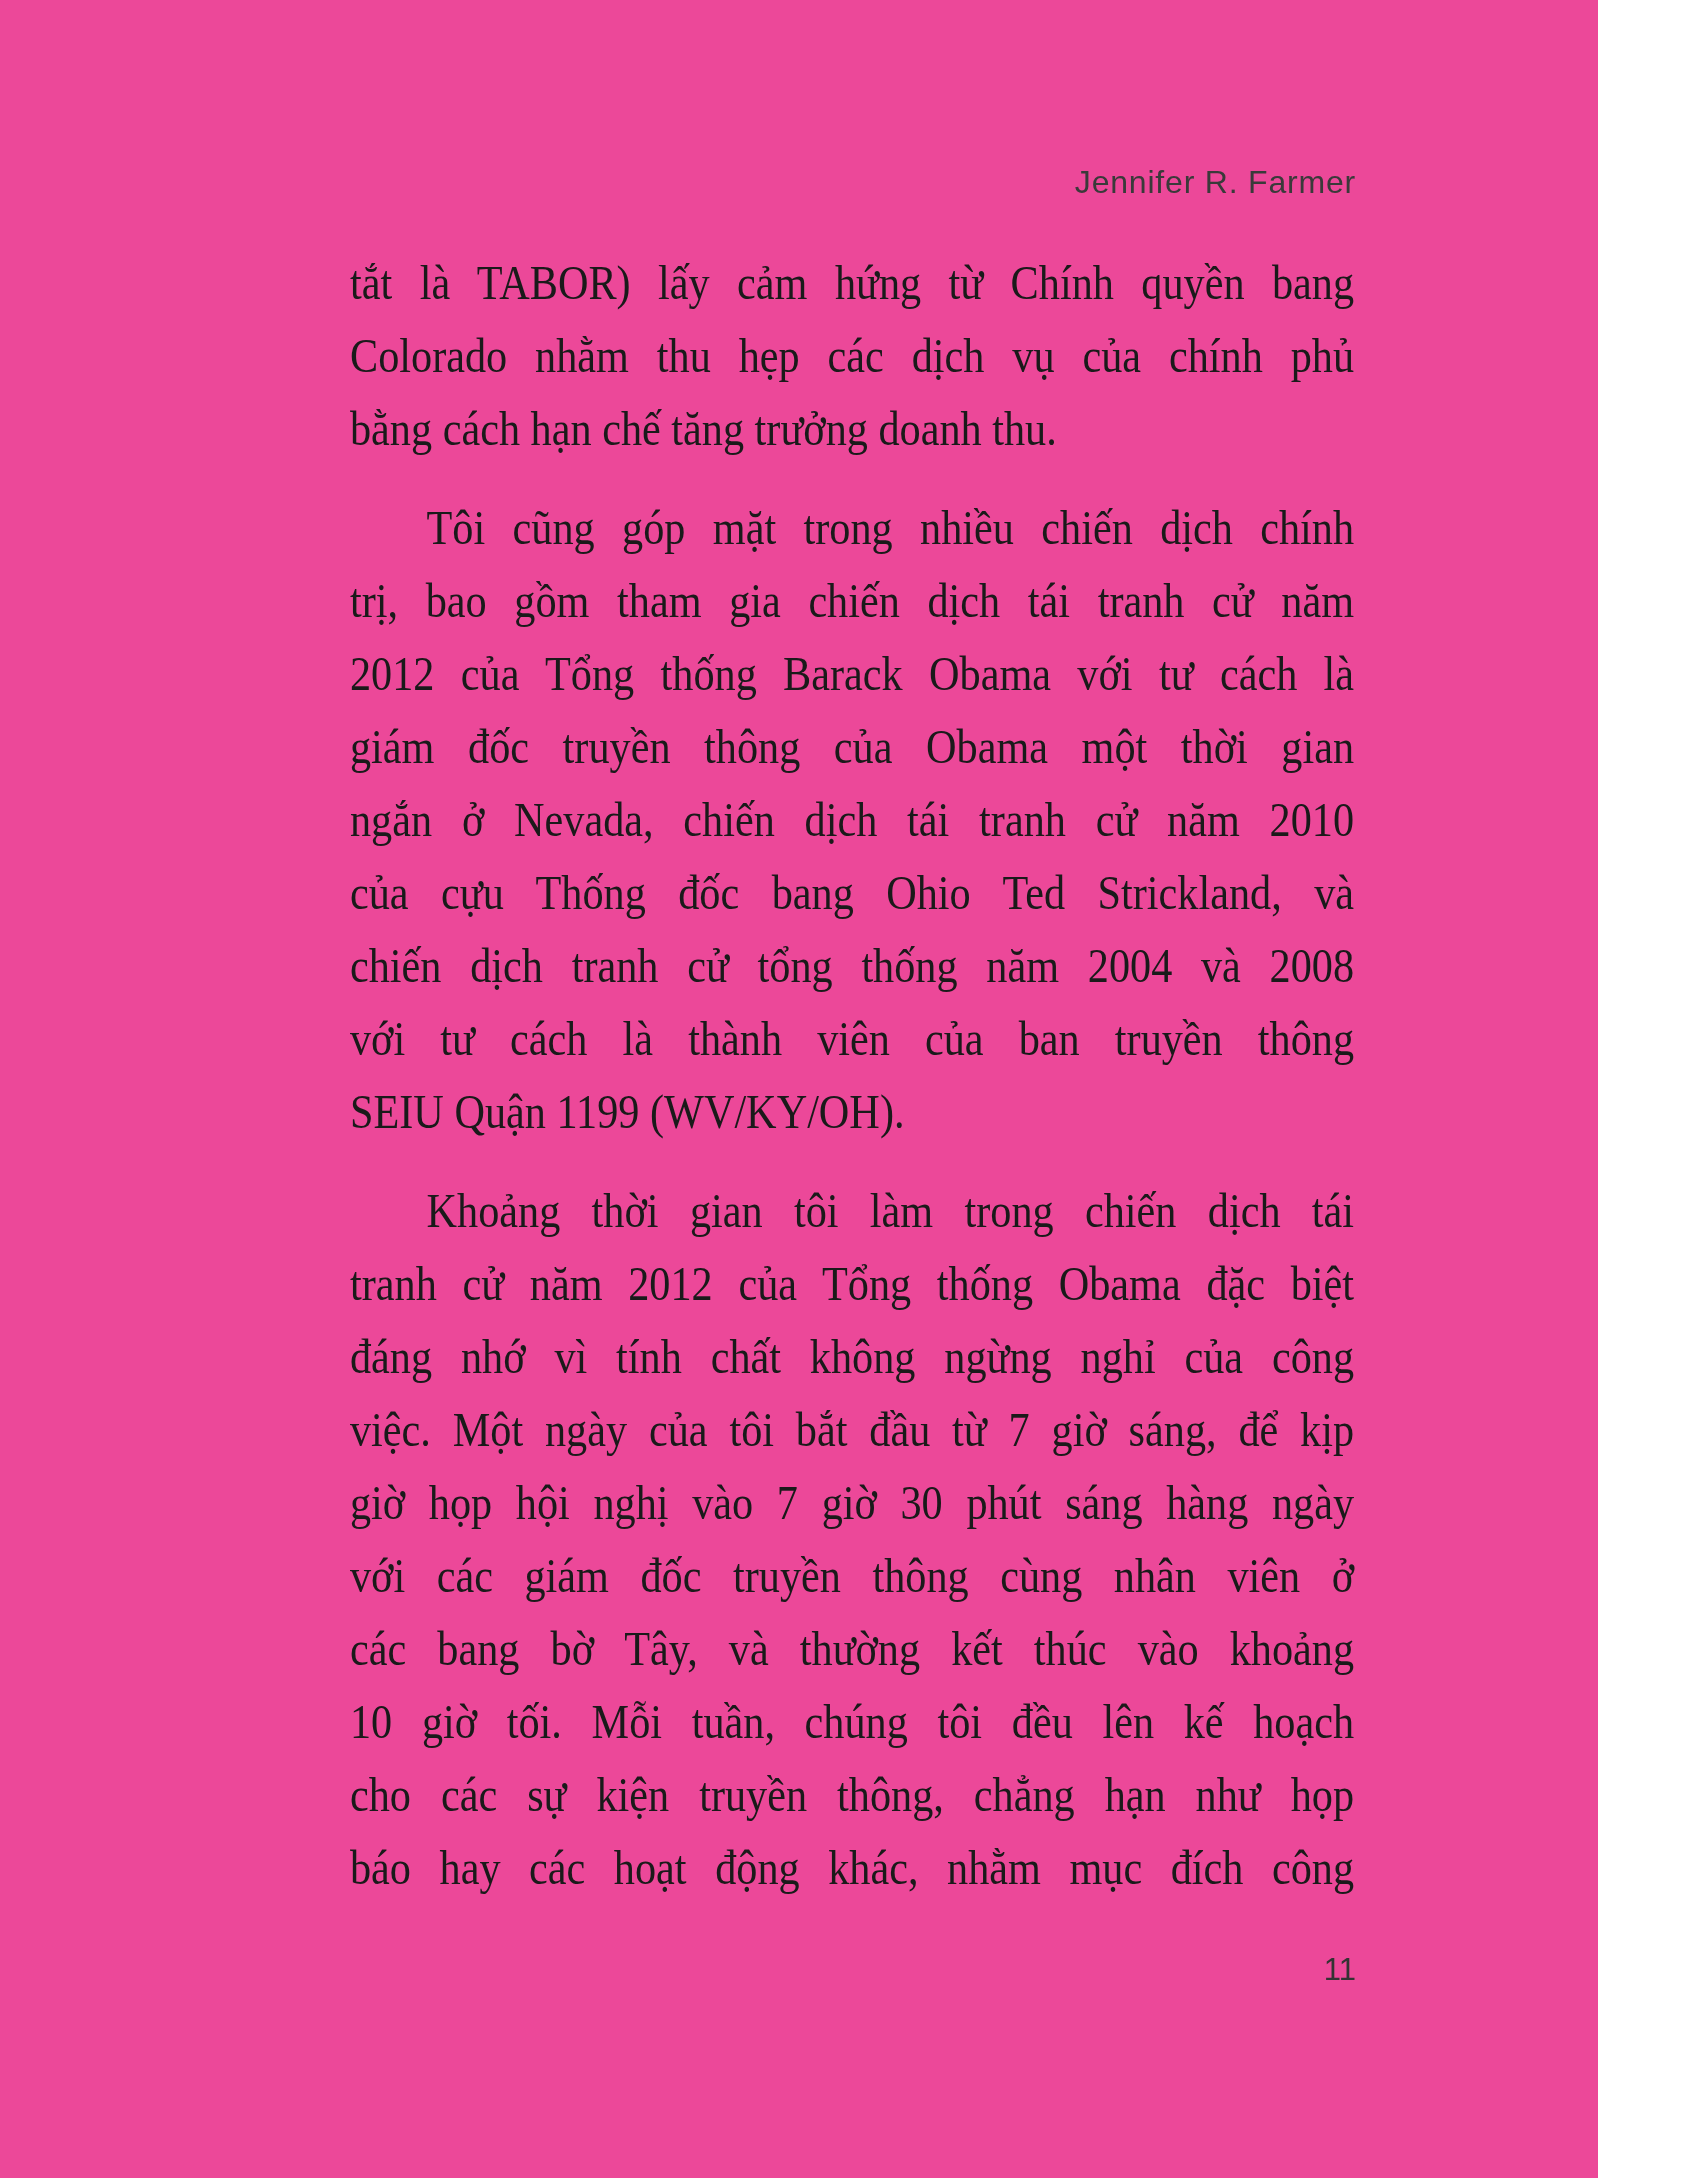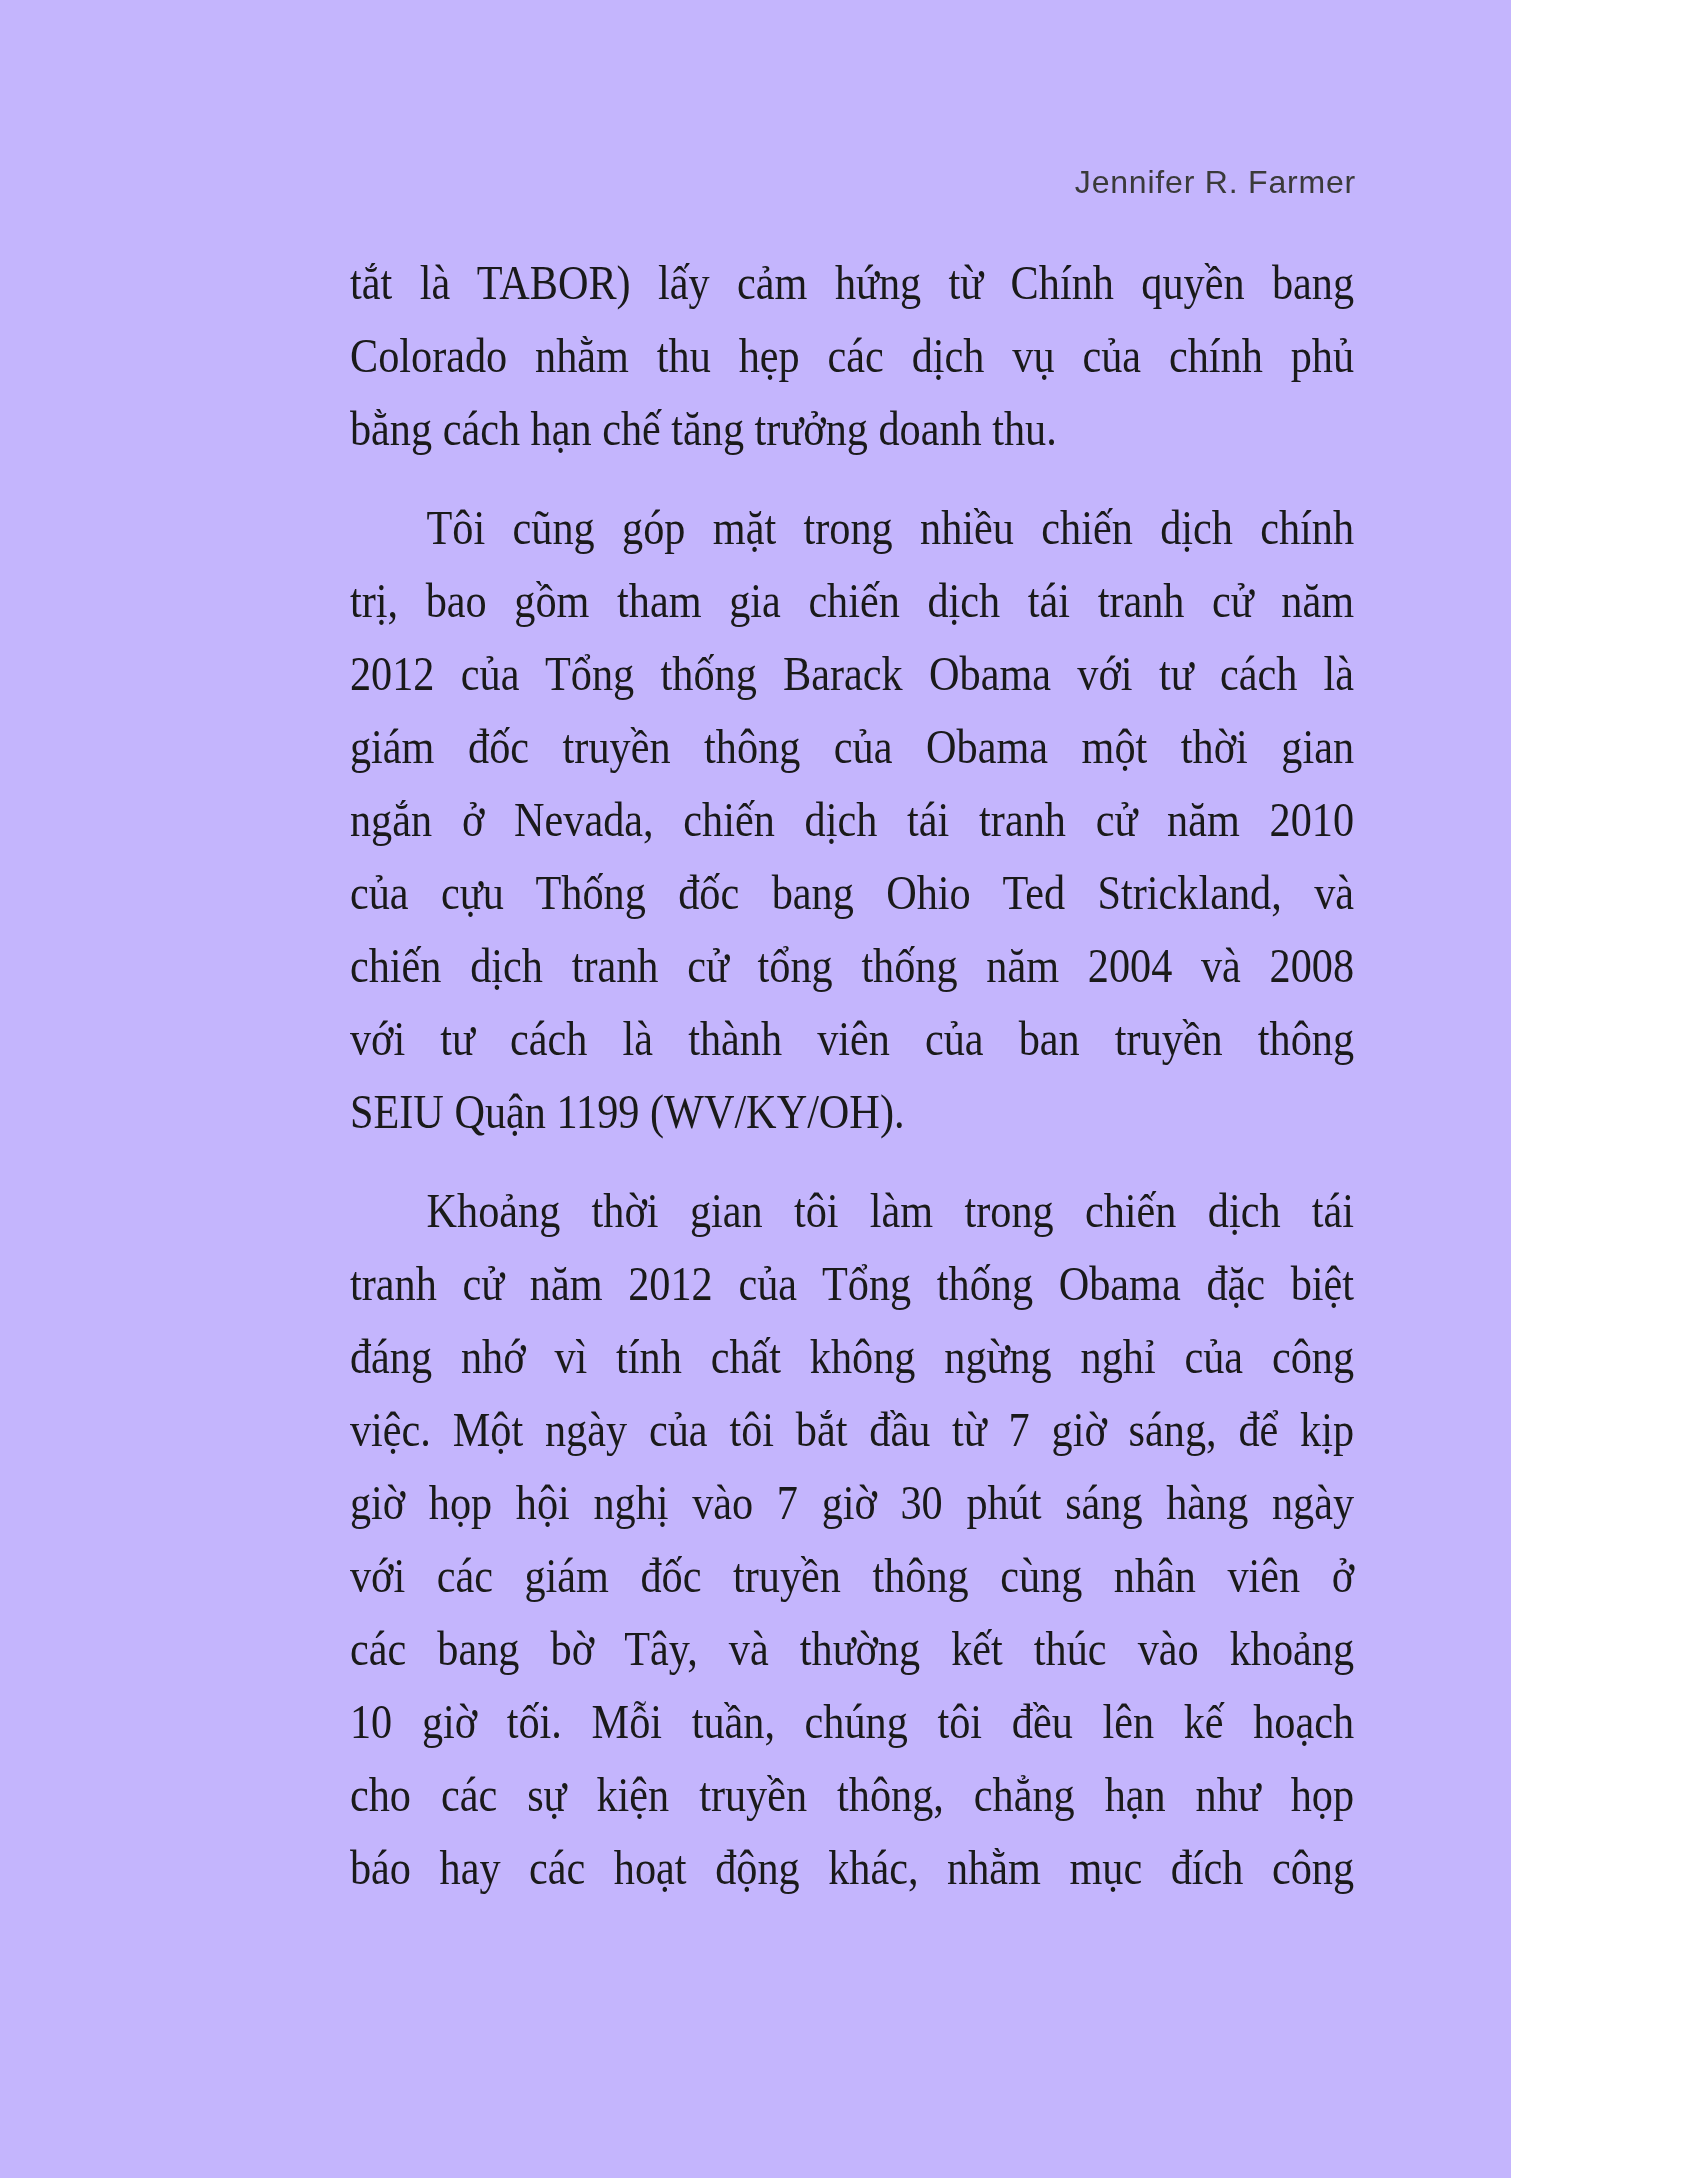--- a/index.html
+++ b/index.html
@@ -2,26 +2,25 @@
 <html><head>
 <meta charset="utf-8">
 <style>
   html, body {
     margin: 0;
     padding: 0;
     background: #ffffff;
   }
   #page {
     position: relative;
-    width: 1478px;
+    width: 1598px;
     height: 2178px;
-    background: #c4b5fd;
+    background: #ec4899;
     overflow: hidden;
     font-family: "Liberation Serif", serif;
-    padding-left: 33px;
   }
   
   #running-header {
     position: absolute;
     left: 351px;
     top: 164px;
     width: 1005px;
     text-align: right;
     font-family: "Liberation Sans", sans-serif;
     font-size: 32px;
@@ -99,15 +98,16 @@
         <div class="line">việc. Một ngày của tôi bắt đầu từ 7 giờ sáng, để kịp</div>
         <div class="line">giờ họp hội nghị vào 7 giờ 30 phút sáng hàng ngày</div>
         <div class="line">với các giám đốc truyền thông cùng nhân viên ở</div>
         <div class="line">các bang bờ Tây, và thường kết thúc vào khoảng</div>
         <div class="line">10 giờ tối. Mỗi tuần, chúng tôi đều lên kế hoạch</div>
         <div class="line">cho các sự kiện truyền thông, chẳng hạn như họp</div>
         <div class="line">báo hay các hoạt động khác, nhằm mục đích công</div>
       </div>
     </div>
 
+  <div id="page-number">11</div>
 
 </div>
 
 
 </body></html>

